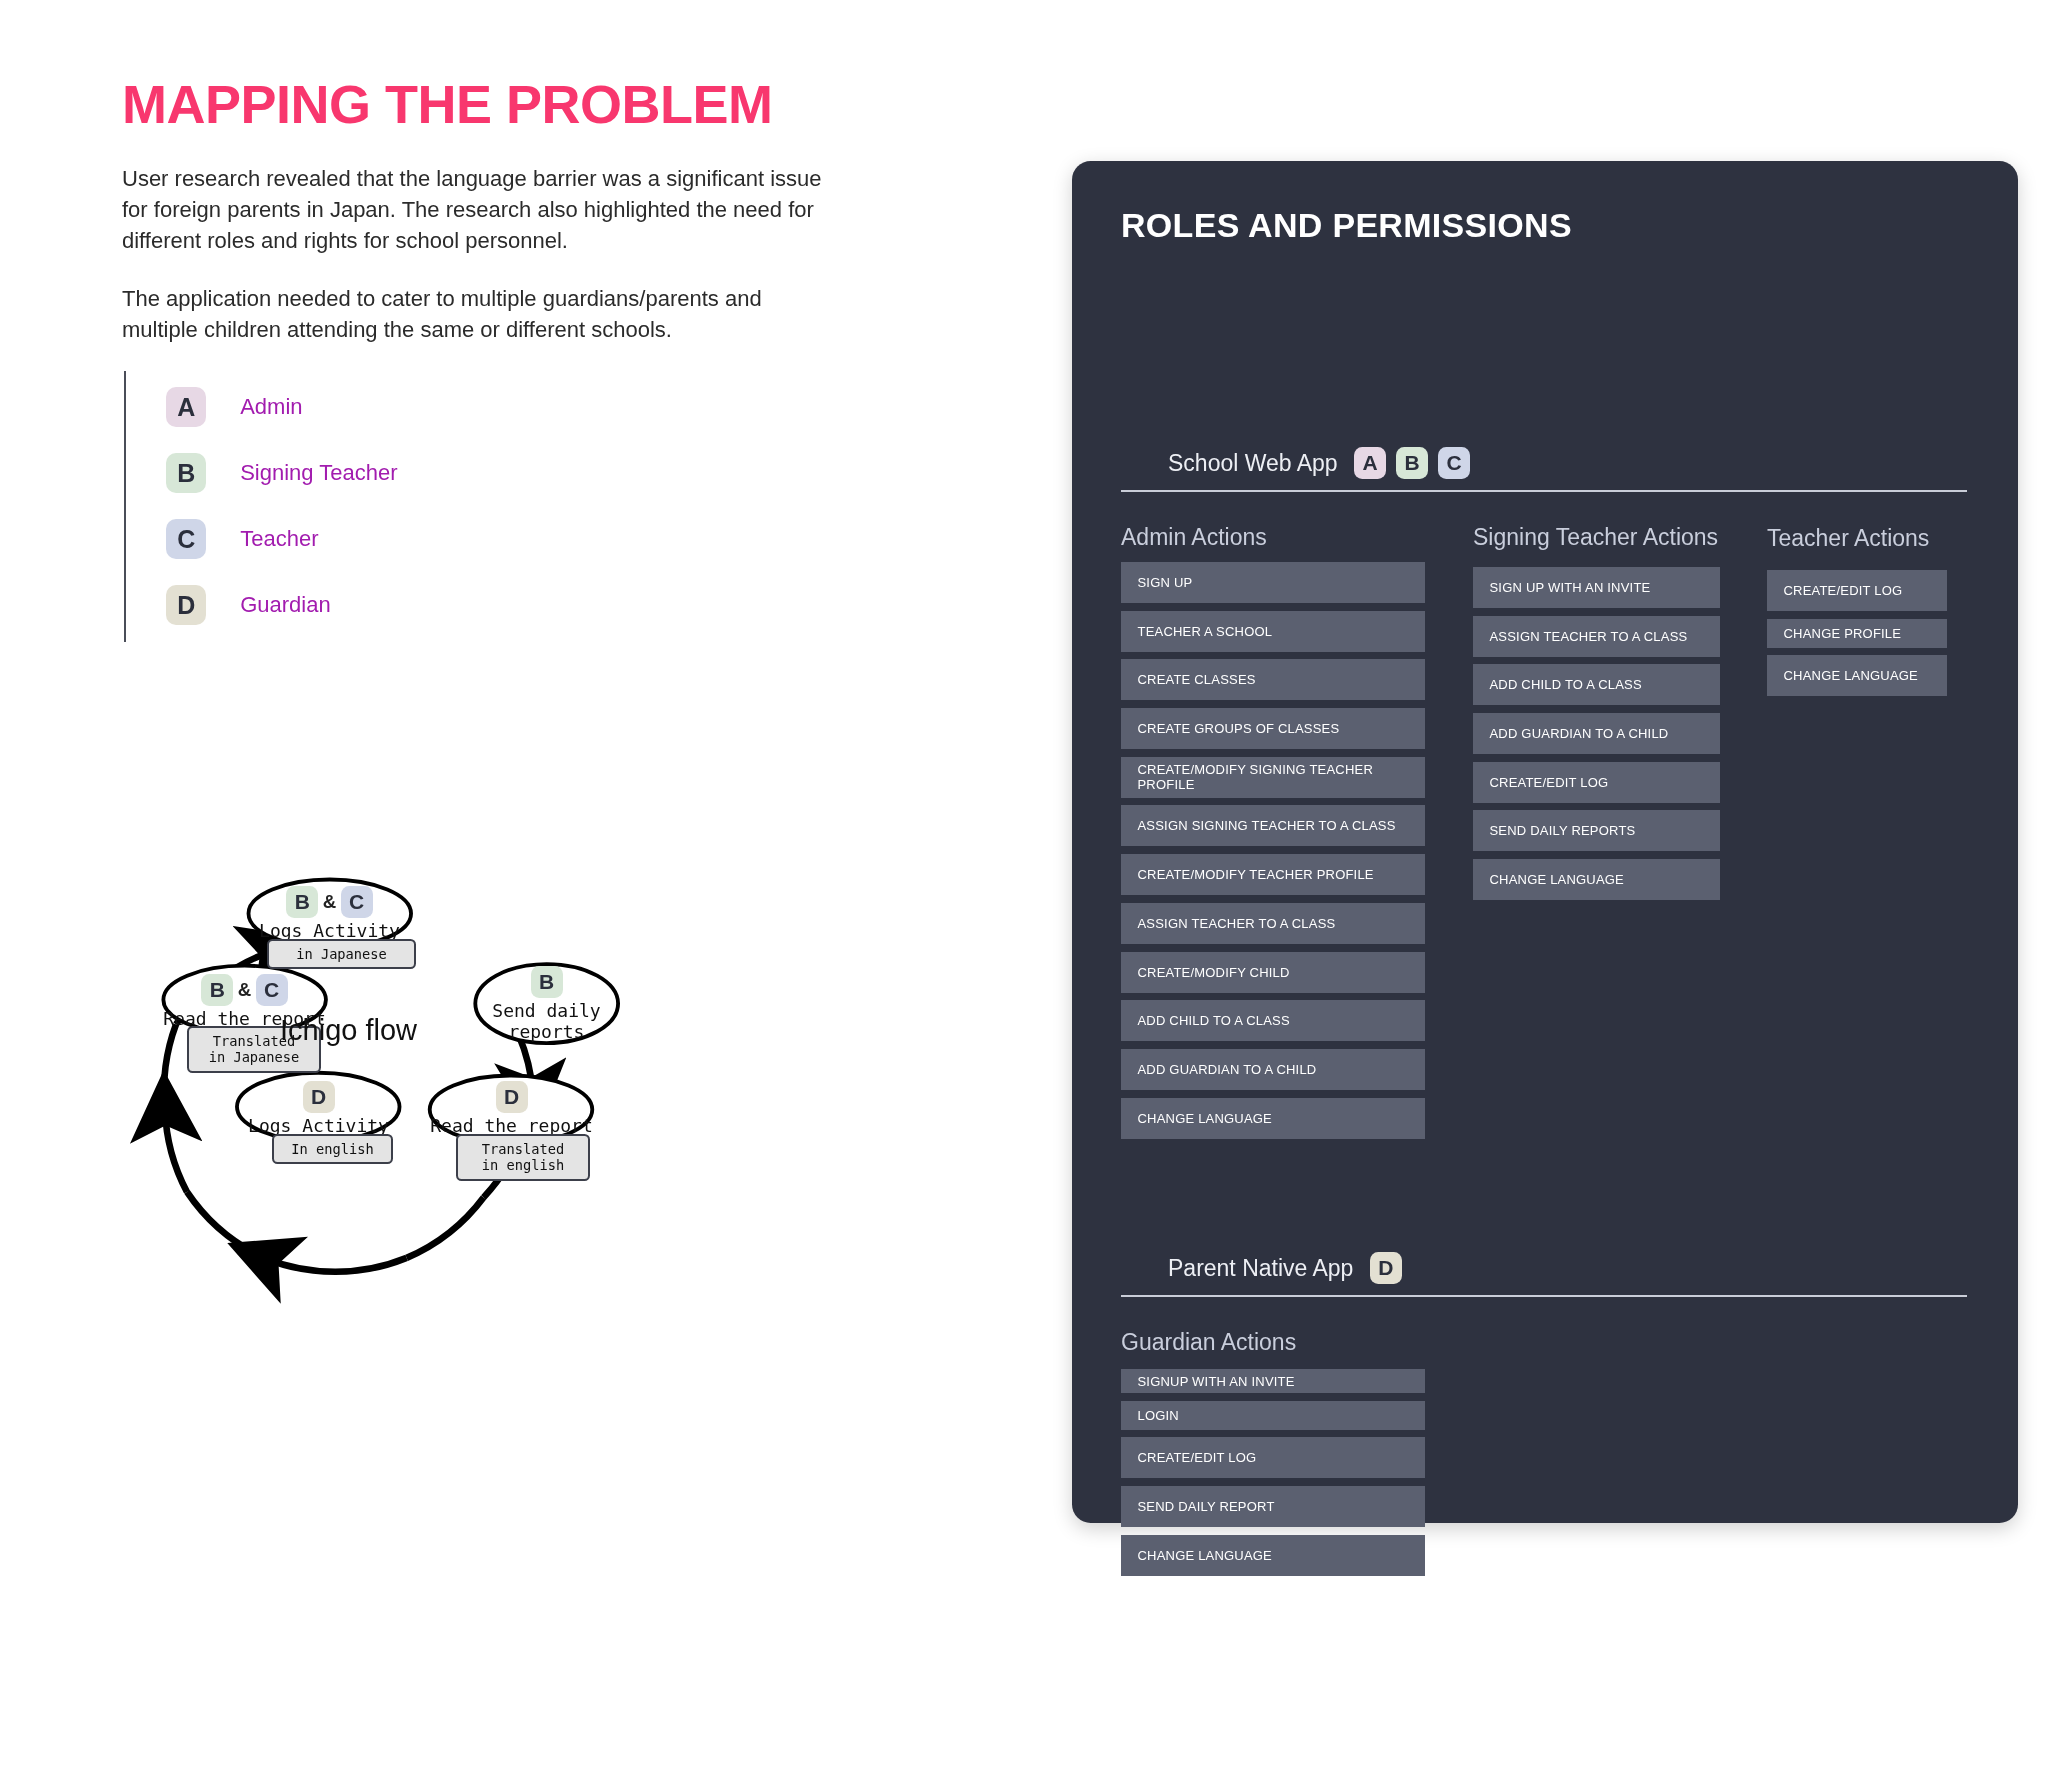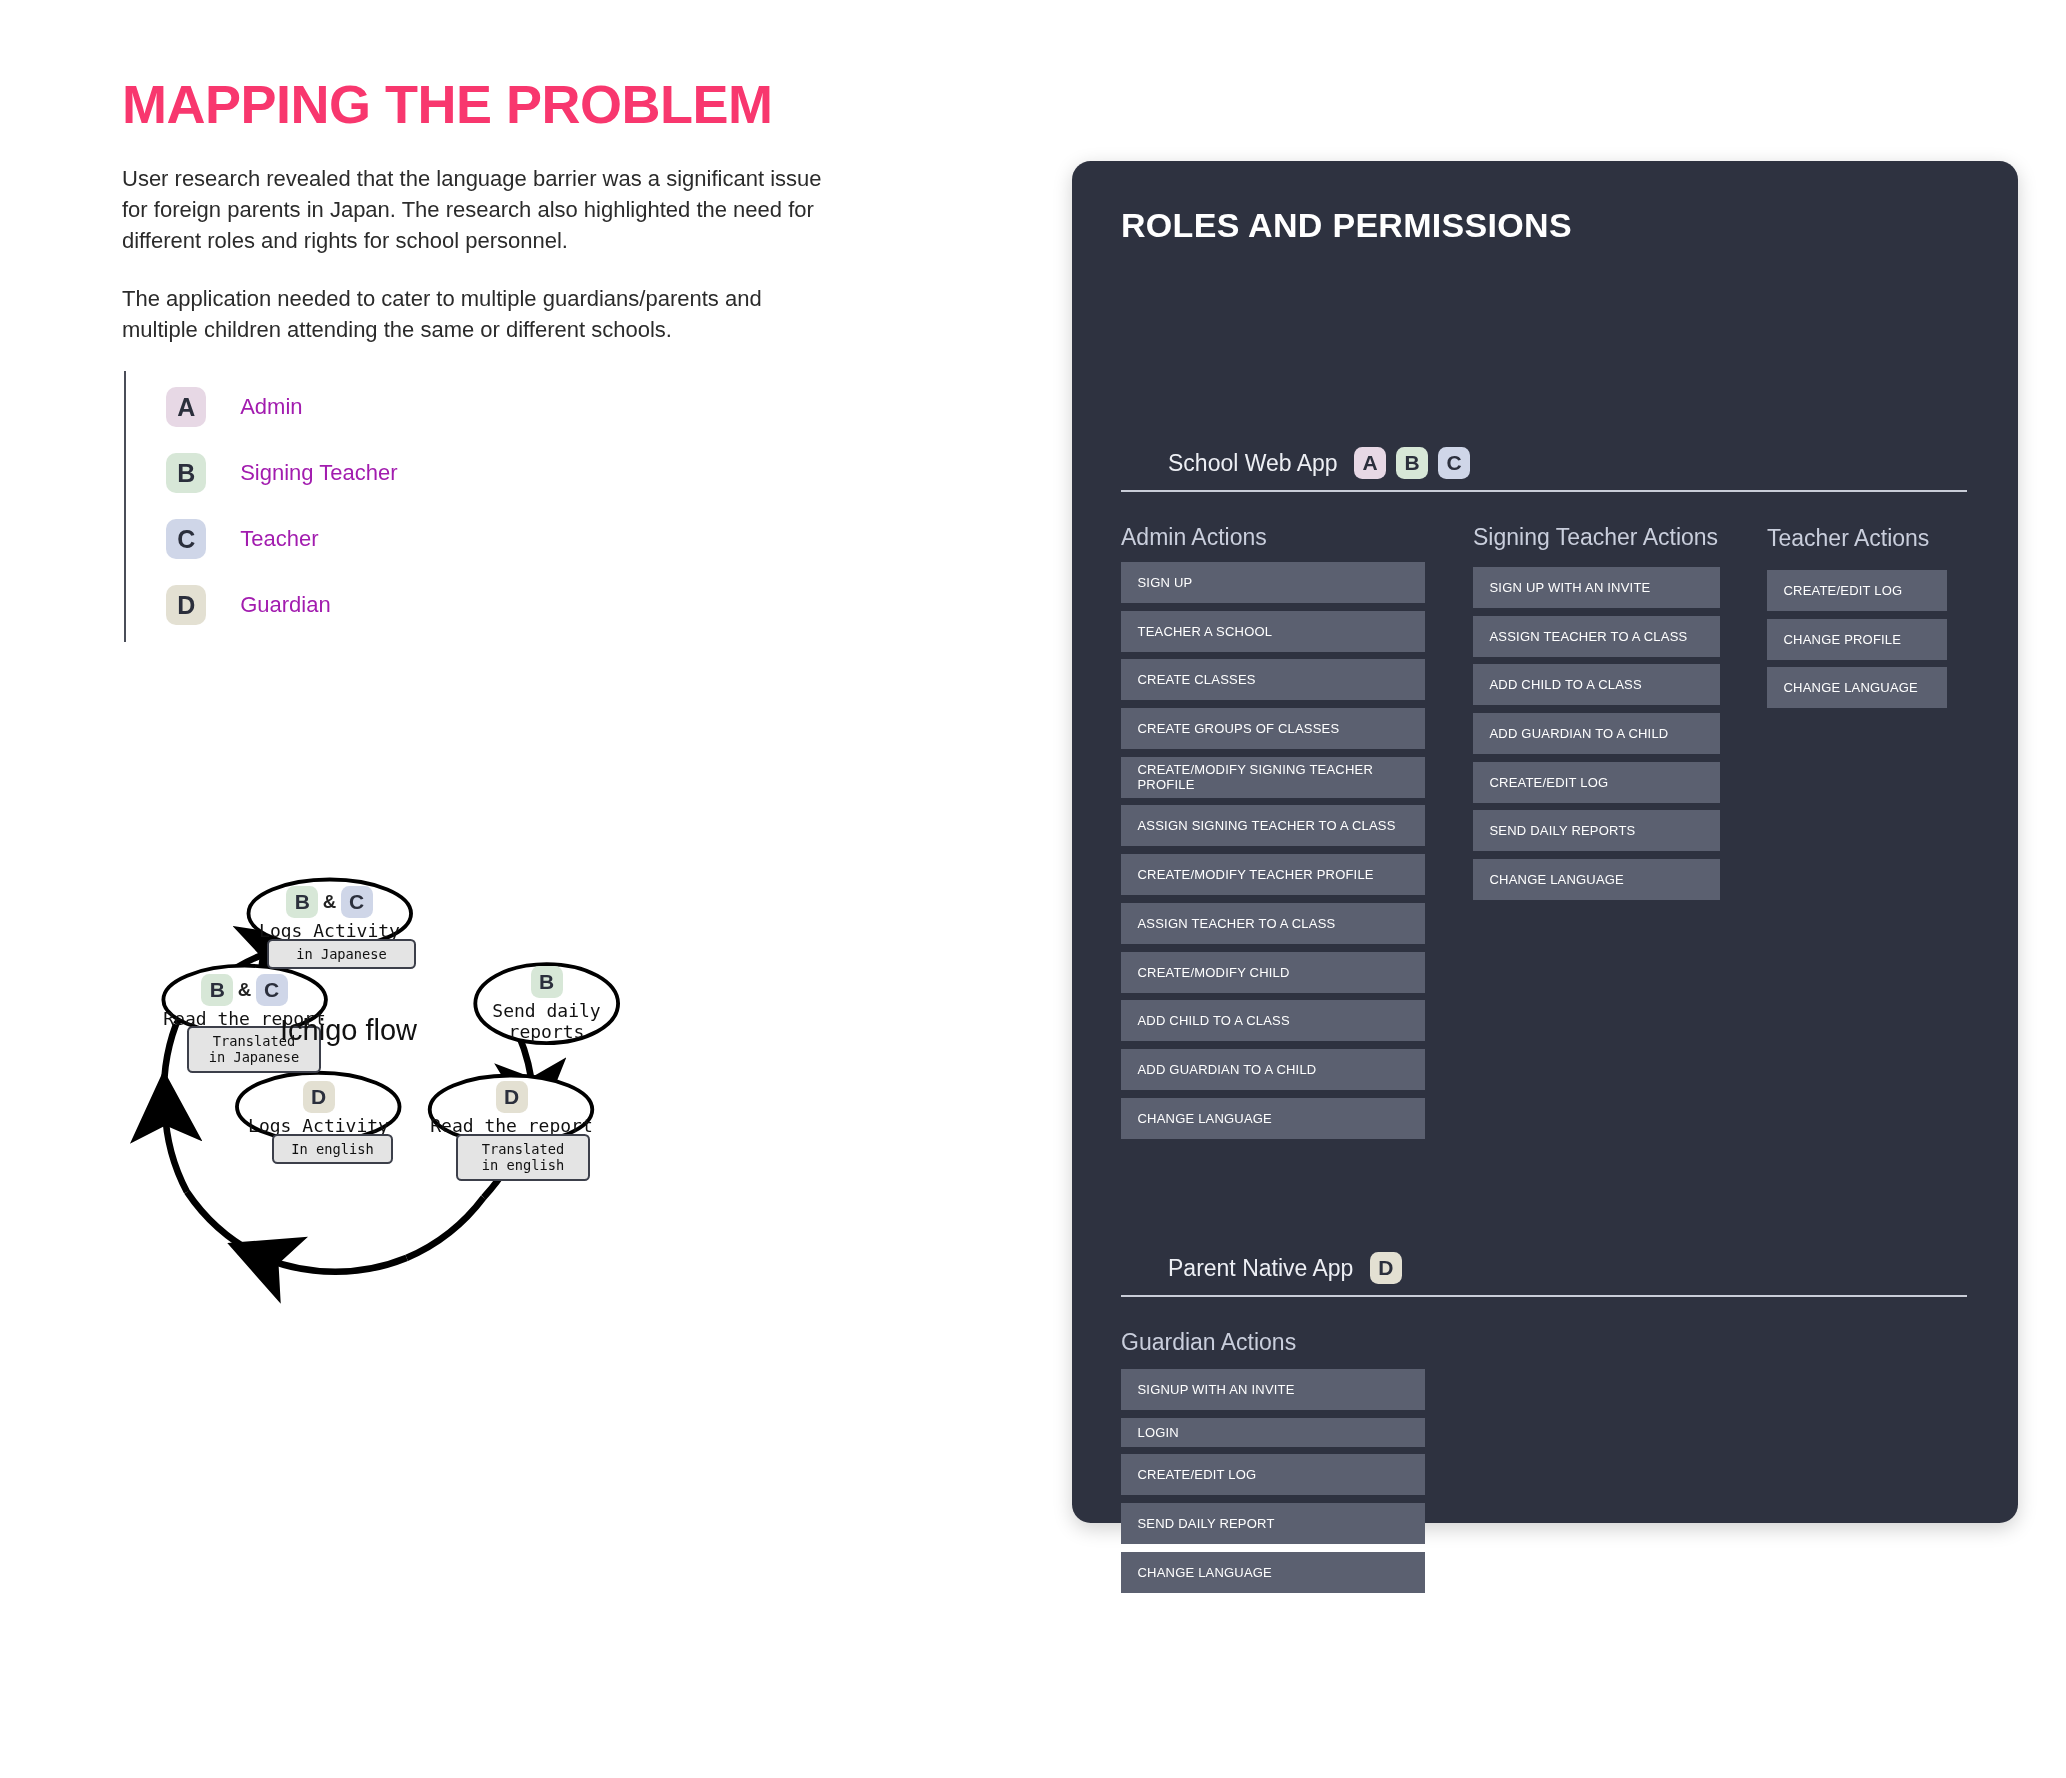--- a/index.html
+++ b/index.html
@@ -245,33 +245,33 @@
     <div class="action" style="height:41px;">ASSIGN TEACHER TO A CLASS</div>
     <div class="action" style="height:41px;">ADD CHILD TO A CLASS</div>
     <div class="action" style="height:41px;">ADD GUARDIAN TO A CHILD</div>
     <div class="action" style="height:41px;">CREATE/EDIT LOG</div>
     <div class="action" style="height:41px;">SEND DAILY REPORTS</div>
     <div class="action" style="height:41px;">CHANGE LANGUAGE</div>
   </div>
 
   <div class="actions" style="left:695px;top:409px;width:180px;">
     <div class="action" style="height:41px;">CREATE/EDIT LOG</div>
-    <div class="action" style="height:41px;">CHANGE PROFILE</div>
+    <div class="action" style="height:29px;">CHANGE PROFILE</div>
     <div class="action" style="height:41px;">CHANGE LANGUAGE</div>
   </div>
 
   <div class="app-row" style="left:49px;top:1091px;">
     <span class="app-name">Parent Native App</span>
     <span class="badge d" style="width:32px;height:32px;border-radius:8.2px;font-size:21px;">D</span>
   </div>
   <div class="app-rule" style="left:49px;top:1134px;width:846px;"></div>
 
   <div class="sec-head" style="left:49px;top:1168px;">Guardian Actions</div>
 
   <div class="actions" style="left:49px;top:1208px;width:304px;">
-    <div class="action" style="height:41px;">SIGNUP WITH AN INVITE</div>
+    <div class="action" style="height:24px;">SIGNUP WITH AN INVITE</div>
     <div class="action" style="height:29px;">LOGIN</div>
     <div class="action" style="height:41px;">CREATE/EDIT LOG</div>
     <div class="action" style="height:41px;">SEND DAILY REPORT</div>
     <div class="action" style="height:41px;">CHANGE LANGUAGE</div>
   </div>
 </div>
 
 
 </body></html>

